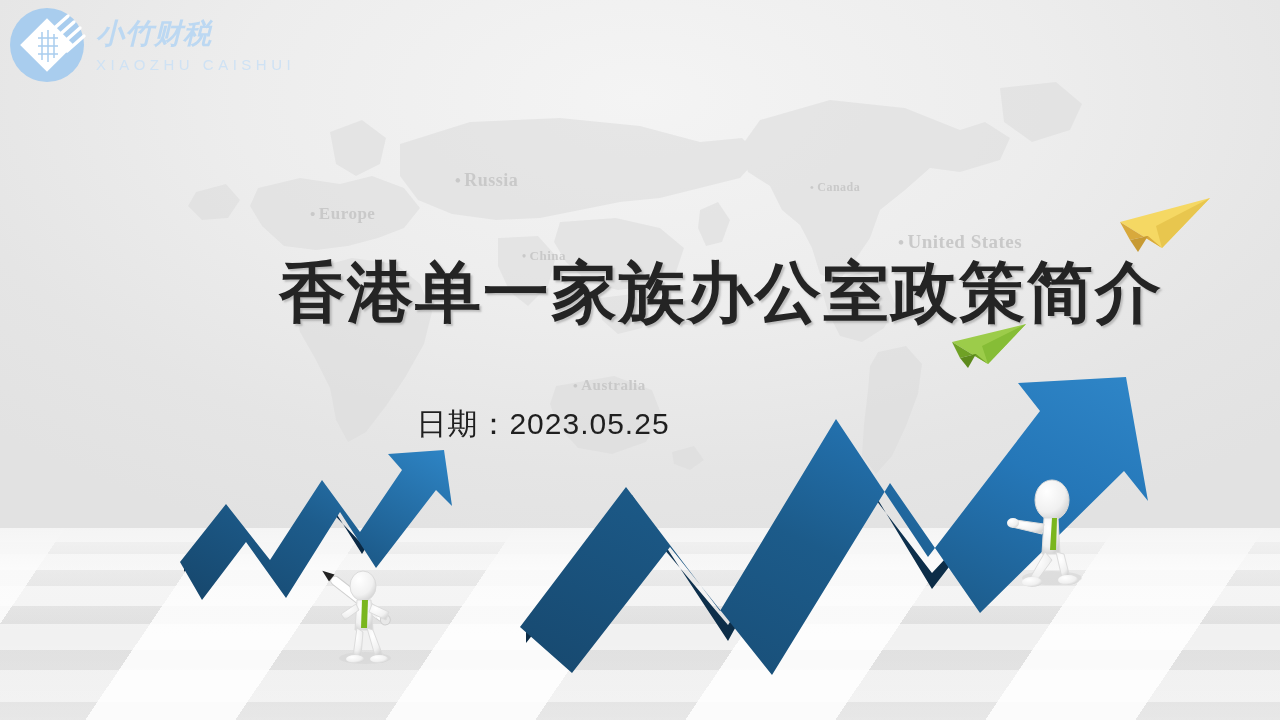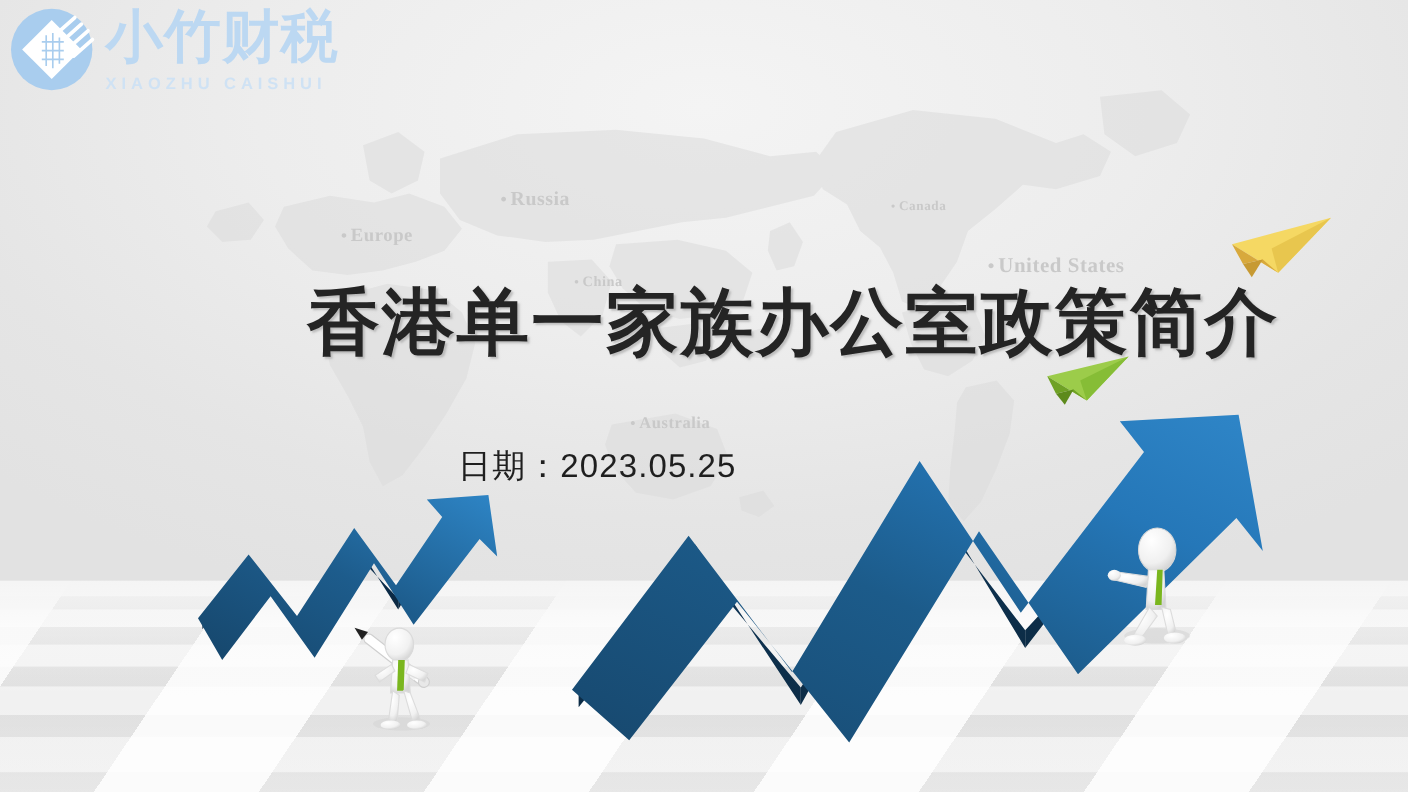--- a/index.html
+++ b/index.html
@@ -80,26 +80,27 @@
   
   .logo {
     position:absolute; left:6px; top:4px;
     display:flex; align-items:center; gap:8px;
     z-index:40;
   }
   .logo-mark { position:relative; width:82px; height:82px; }
   .logo-mark svg { width:82px; height:82px; display:block; }
   .logo-text { display:flex; flex-direction:column; line-height:1; padding-top:2px; }
   .logo-cn {
-    font-size:52px; font-weight:bold; color:#bcd8f2;
+    font-size:28px; font-weight:bold; color:#bcd8f2;
     letter-spacing:1px;
+    font-style:italic;
   }
   .logo-en {
     font-size:15px; color:#cfe2f4; letter-spacing:4.5px;
-    margin-top:9px; font-weight:bold;
+    margin-top:9px; font-weight:normal;
   }
 
   
   .title {
     position:absolute; left:0; top:248px; width:1163px;
     text-align:right;
     font-size:66px; font-weight:bold;
     color:#242424;
     letter-spacing:2px;
     text-shadow:2px 2px 2px rgba(150,150,150,.55);

